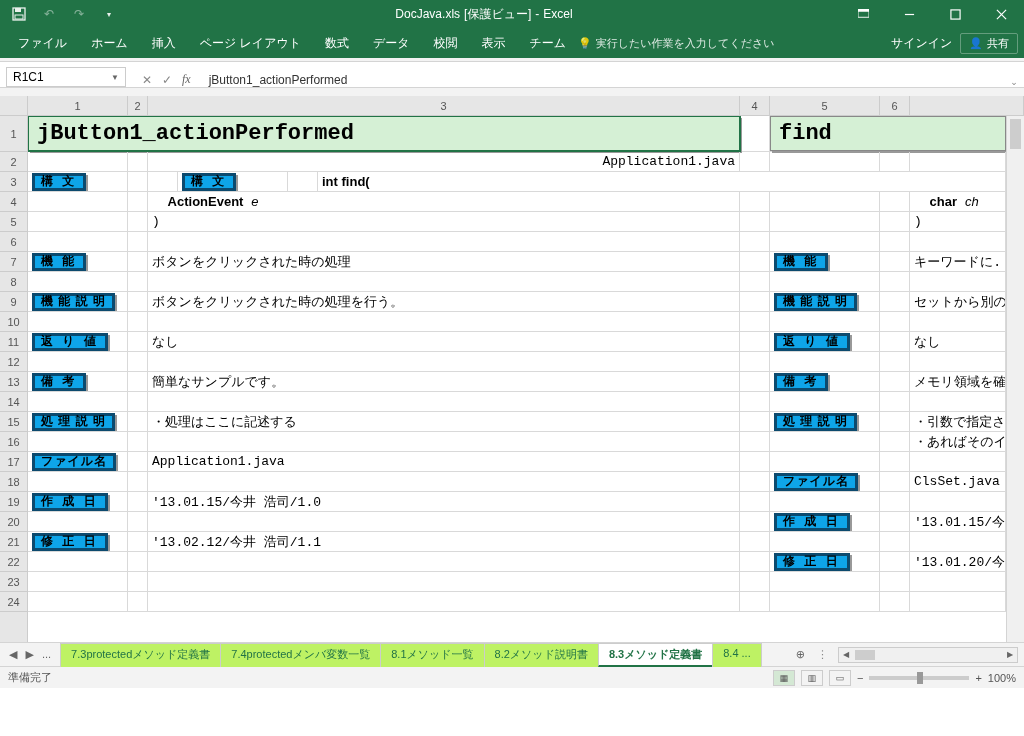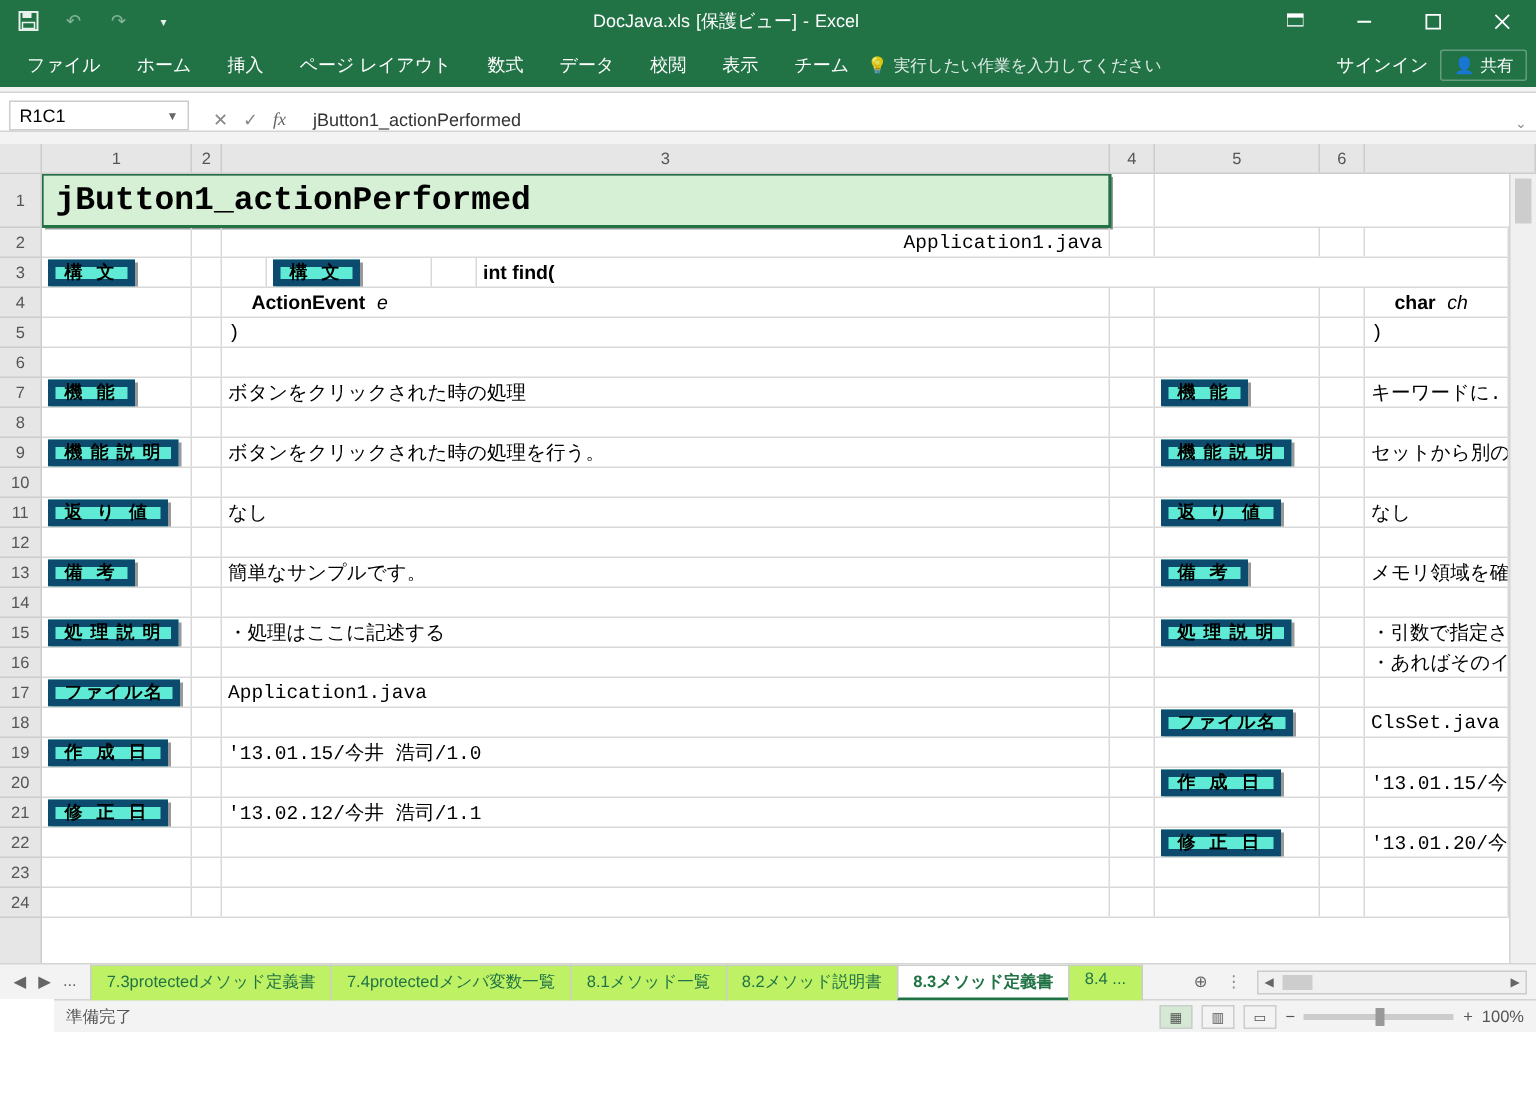--- a/index.html
+++ b/index.html
@@ -54,40 +54,40 @@
 .c1 { width: 100px; }
 .c2 { width: 20px; }
 .c3 { width: 592px; }
 .c4 { width: 30px; }
 .c5 { width: 110px; }
 .c6 { width: 30px; }
 .c7 { flex: 1; }
 
 .header-cell { background: #d5f0d5; font-family: "MS Gothic", "Courier New", monospace; font-size: 22px; font-weight: bold; display: flex; align-items: center; padding: 0 8px; border: 1.5px solid #888; box-shadow: 2px 2px 0 #999; }
 .selected-border { outline: 2px solid #217346; outline-offset: -1px; }
-.label-box { background: #5eead4; border: 5px solid #0c4a6e; box-shadow: 2px 2px 0 #999; padding: 0 6px; font-size: 12px; letter-spacing: 3px; display: flex; align-items: center; justify-content: center; height: 18px; font-weight: bold; }
+.label-box { background: #0ea5e9; border: 3px solid #0c4a6e; box-shadow: 2px 2px 0 #999; padding: 0 6px; font-size: 12px; letter-spacing: 3px; display: flex; align-items: center; justify-content: center; height: 18px; font-weight: bold; }
 .mono { font-family: "MS Gothic", "Courier New", monospace; font-size: 13px; }
 .mono b { font-weight: bold; }
 .mono i { font-style: italic; }
 .right { justify-content: flex-end; }
 
 
 .sheet-bar { height: 24px; background: #f3f3f3; border-top: 1px solid #d4d4d4; display: flex; align-items: center; font-size: 11px; }
 .sheet-nav { display: flex; gap: 2px; padding: 0 6px; color: #666; }
 .sheet-nav span { padding: 0 3px; }
 .sheet-tabs { display: flex; flex: 1; overflow: hidden; }
 .sheet-tab { padding: 3px 10px; border: 1px solid #ccc; border-bottom: none; background: #bef264; color: #217346; white-space: nowrap; margin-right: -1px; }
 .sheet-tab.active { background: #fff; border-bottom: 2px solid #217346; font-weight: bold; }
 .sheet-add { padding: 0 8px; color: #666; }
 .hscroll { width: 180px; height: 16px; background: #f0f0f0; border: 1px solid #ccc; margin: 0 6px; position: relative; }
 .hscroll-thumb { position: absolute; left: 3px; width: 20px; top: 2px; bottom: 2px; background: #cdcdcd; }
 .hscroll-arrow { position: absolute; top: 0; bottom: 0; width: 14px; display: flex; align-items: center; justify-content: center; font-size: 8px; color: #666; }
 
 
-.status-bar { height: 22px; background: #f3f3f3; border-top: 1px solid #d4d4d4; display: flex; align-items: center; font-size: 11px; color: #555; padding: 0 8px; margin-left: 36px; }
+.status-bar { height: 22px; background: #f3f3f3; border-top: 1px solid #d4d4d4; display: flex; align-items: center; font-size: 11px; color: #555; padding: 0 8px; }
 .status-right { margin-left: auto; display: flex; align-items: center; gap: 6px; }
 .view-btn { width: 22px; height: 16px; border: 1px solid #ccc; display: flex; align-items: center; justify-content: center; font-size: 9px; }
 .view-btn.active { background: #d4e8d4; }
 .zoom-slider { width: 100px; height: 4px; background: #ccc; position: relative; }
 .zoom-thumb { position: absolute; left: 48%; top: -4px; width: 6px; height: 12px; background: #999; }
 .vscroll-thumb { position: absolute; top: 3px; left: 3px; right: 3px; height: 30px; background: #cdcdcd; }
 </style>
 </head>
 <body>
 
@@ -211,20 +211,21 @@
       <div class="rh">21</div>
       <div class="rh">22</div>
       <div class="rh">23</div>
       <div class="rh">24</div>
     </div>
     <div class="cells">
 
       <div class="cell-row tall">
         <div class="header-cell selected-border" style="width:712px">jButton1_actionPerformed</div>
         <div class="c c4"></div>
+        <div class="header-cell" style="flex:1">find</div>
       </div>
 
       <div class="cell-row">
         <div class="c c1"></div>
           <div class="c c2"></div>
         <div class="c c3 mono right">Application1.java</div>
         <div class="c c4"></div>
           <div class="c c5"></div>
           <div class="c c6"></div>
           <div class="c c7"></div>

